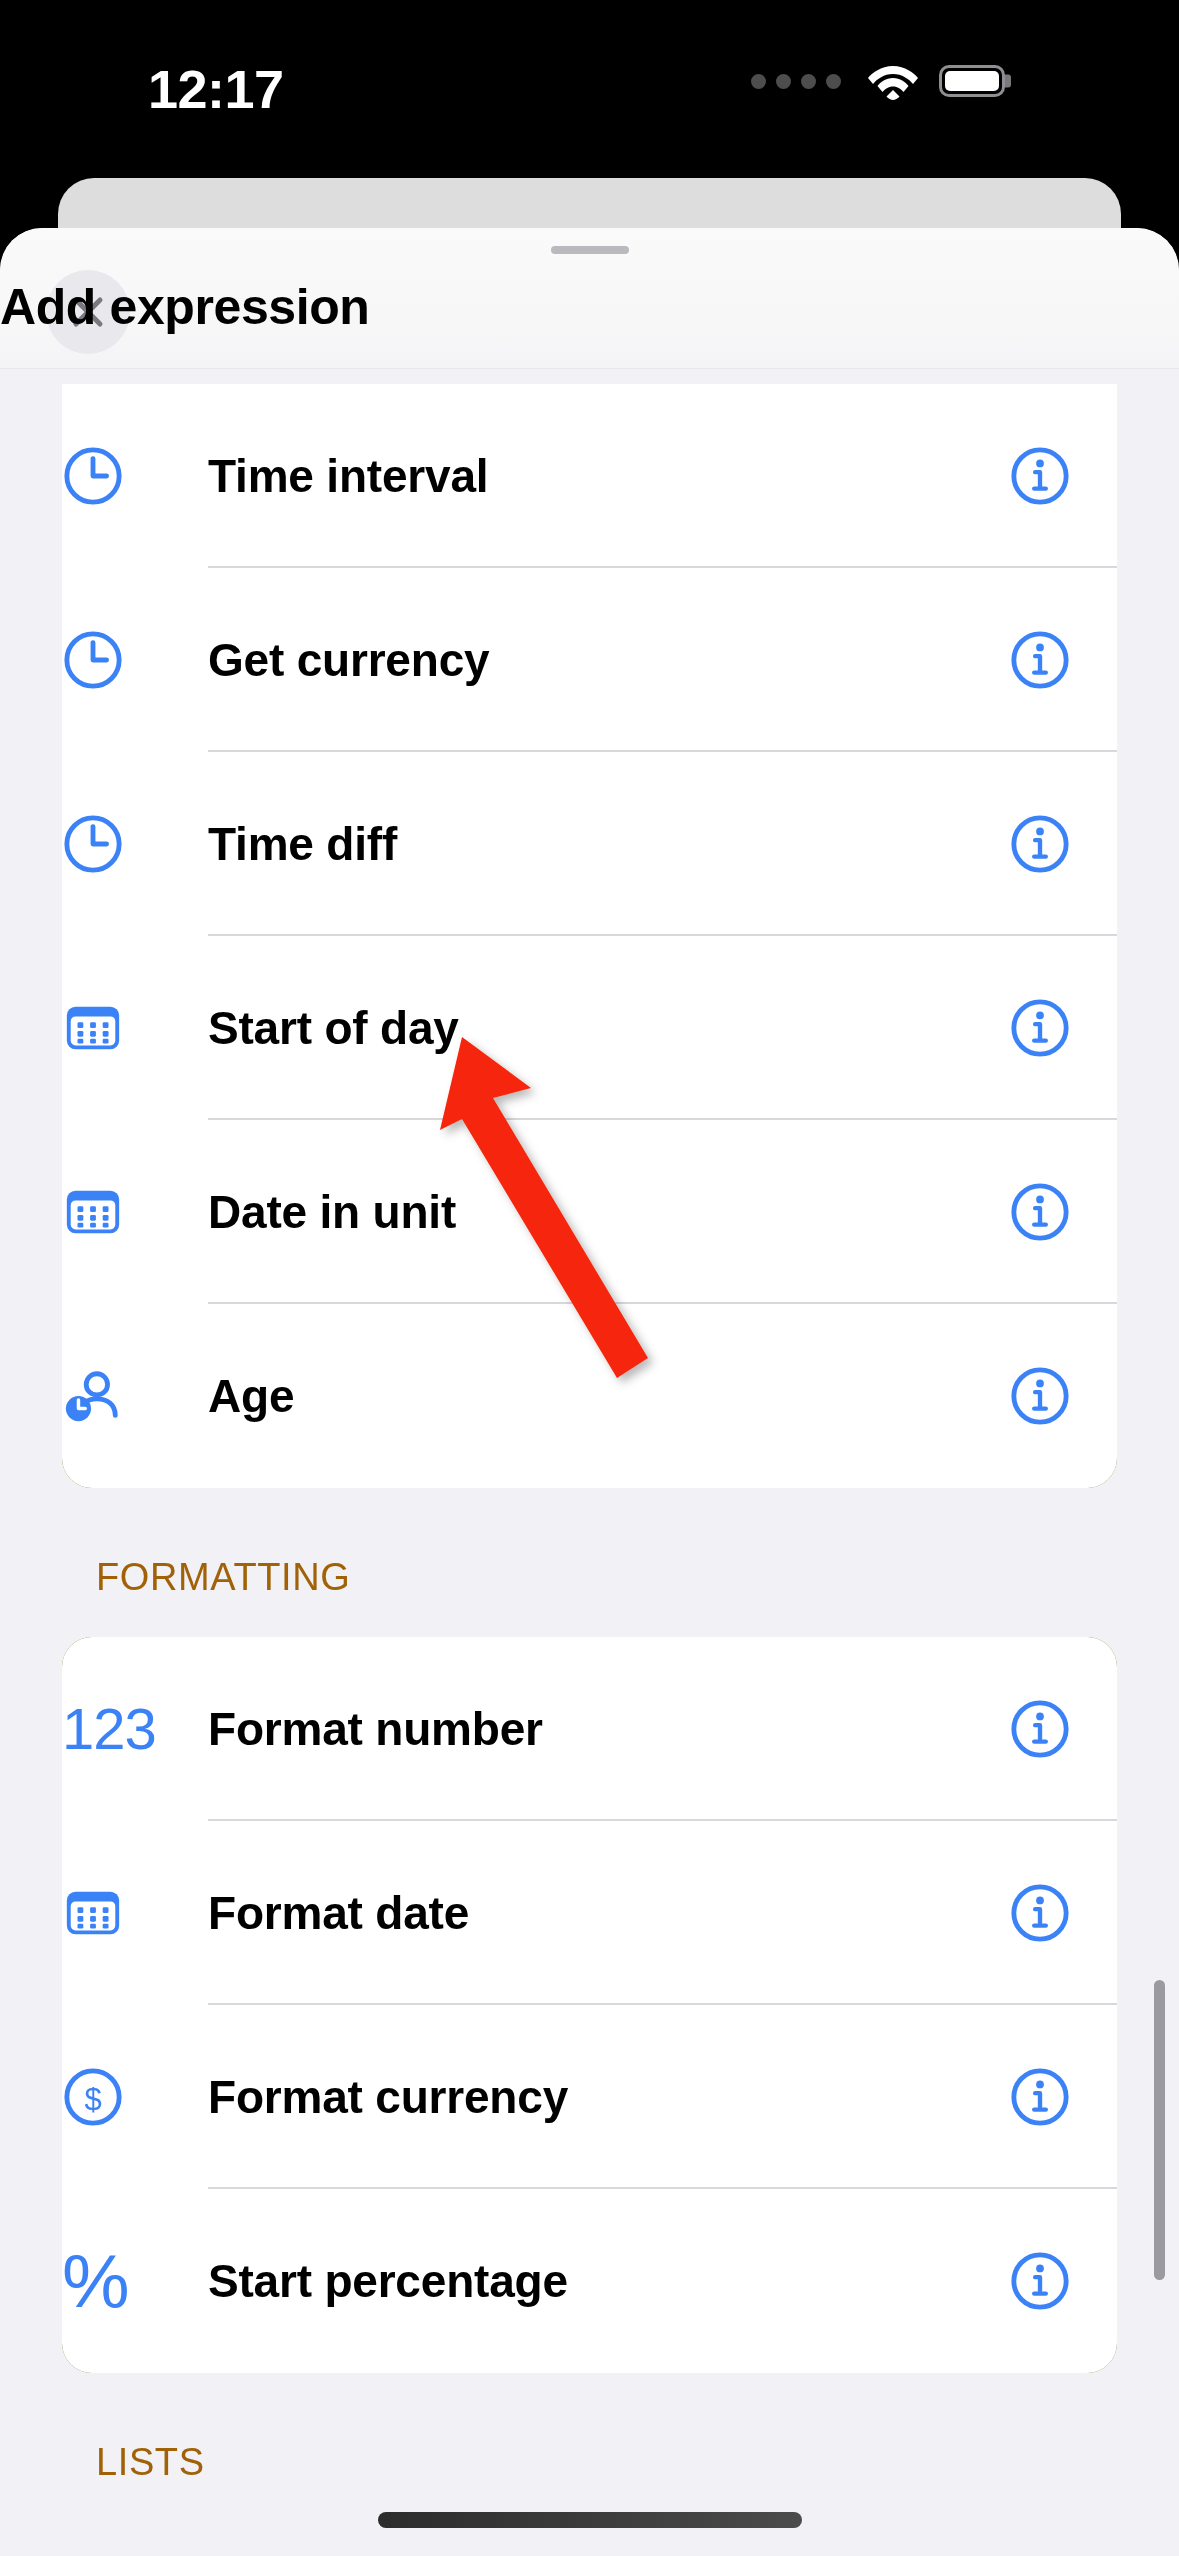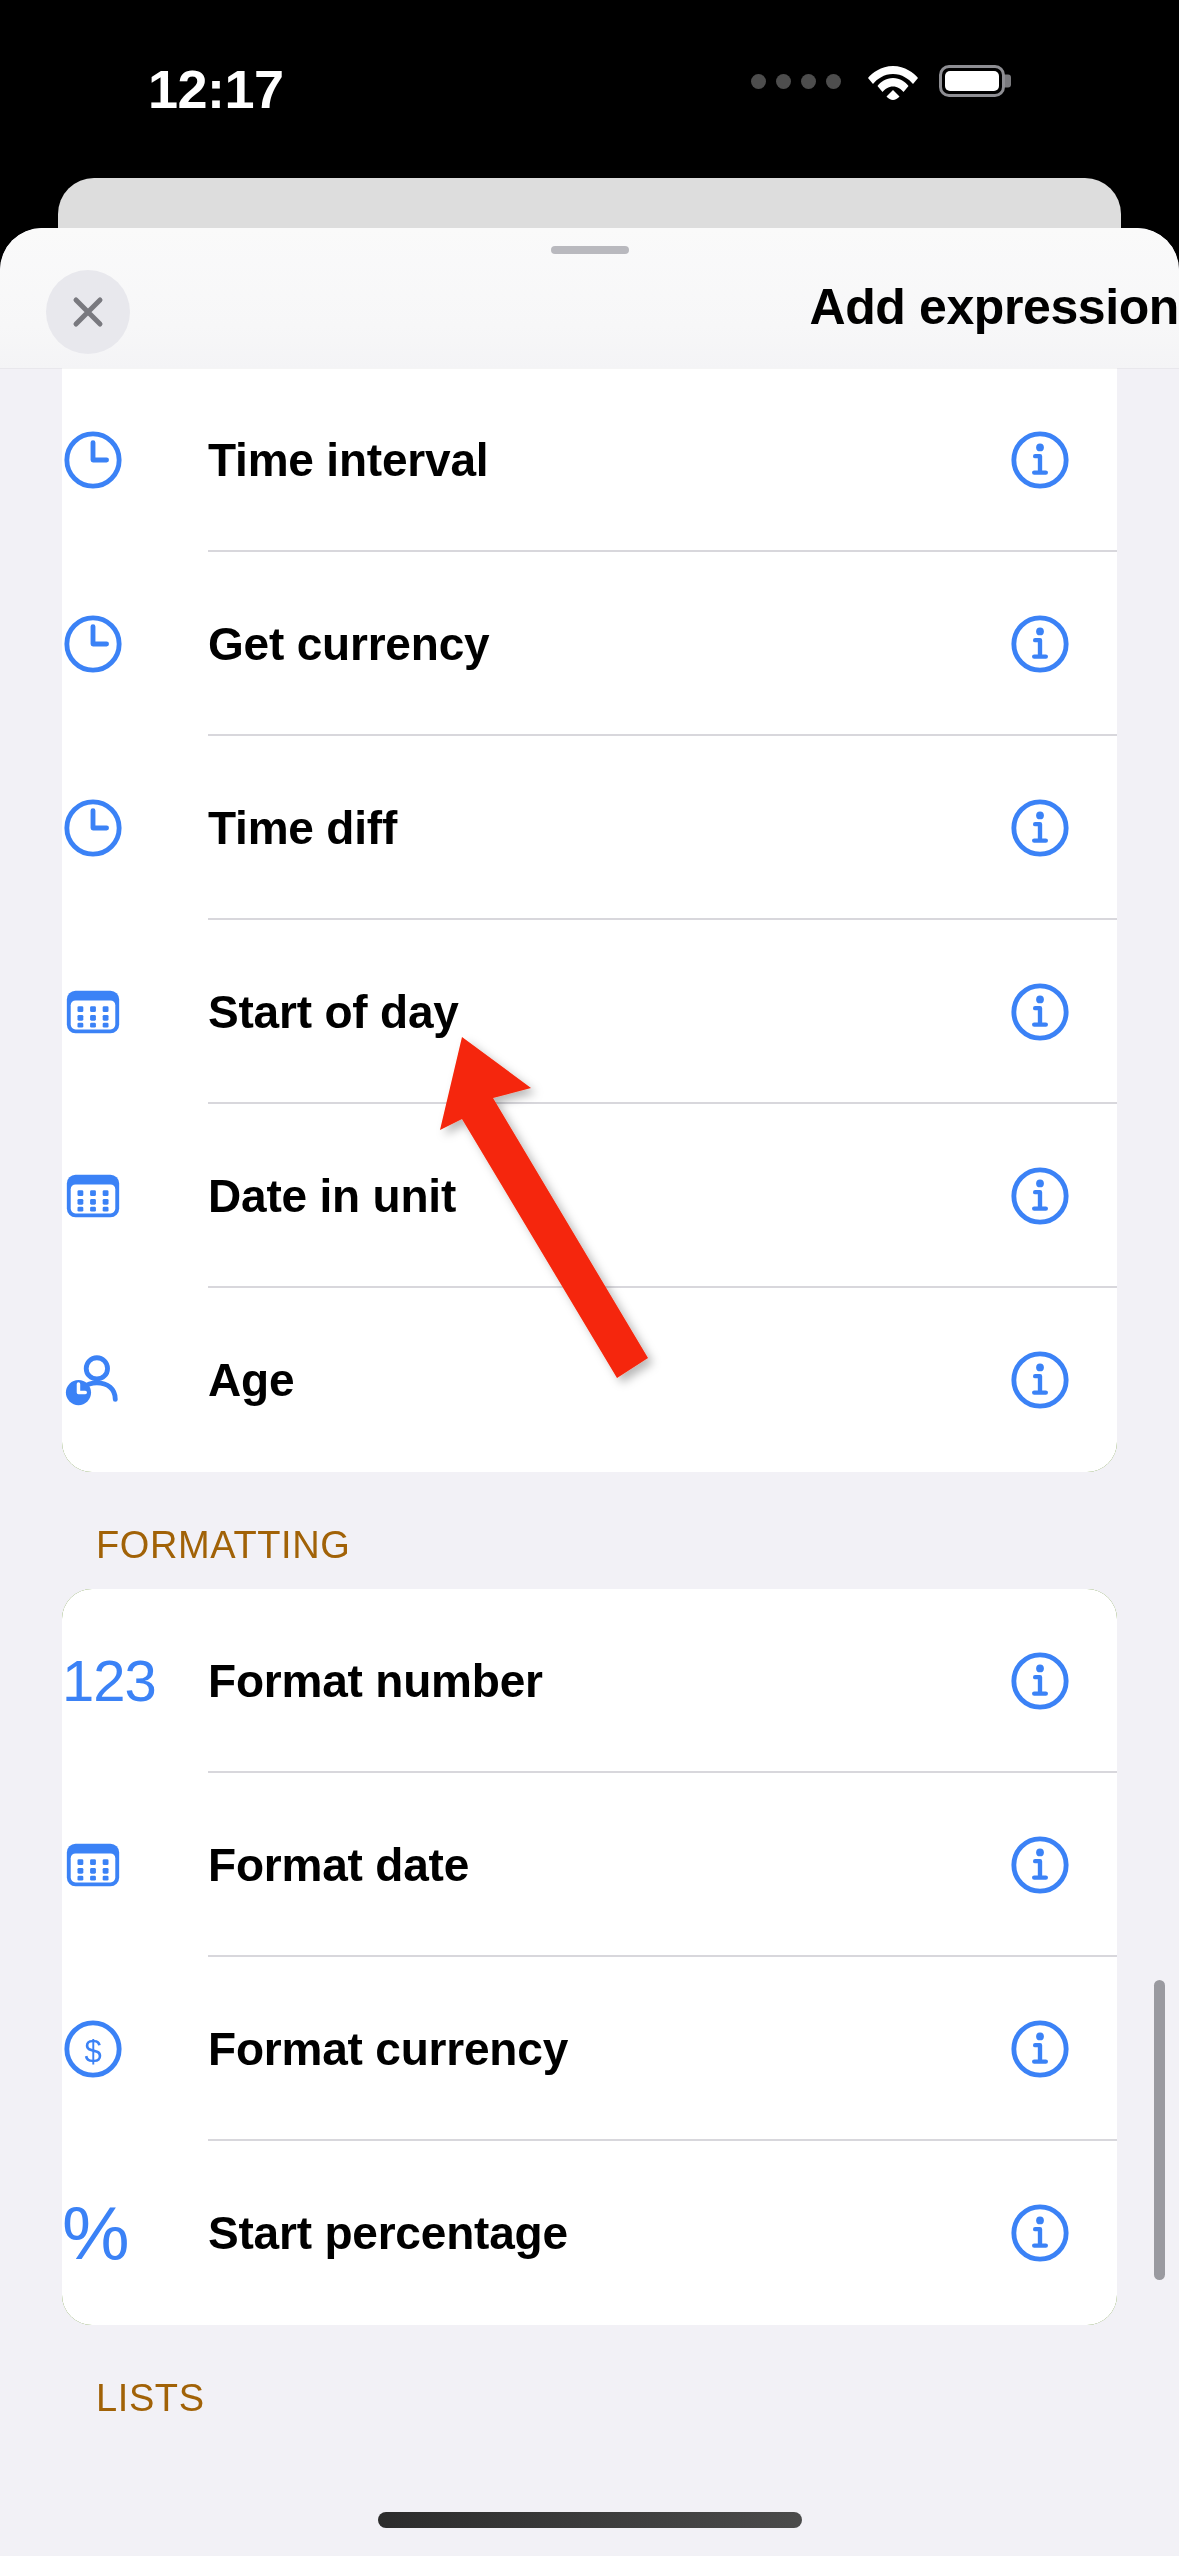--- a/index.html
+++ b/index.html
@@ -50,31 +50,31 @@
   }
   .close-btn {
     position:absolute; left:46px; top:42px;
     width:84px; height:84px; border-radius:50%;
     background:#e8e8ed; border:none; cursor:pointer;
     display:flex; align-items:center; justify-content:center;
   }
   .close-btn svg { width:40px; height:40px; }
   .sheet-title {
     position:absolute; left:0; right:0; top:50px;
-    text-align:right; font-size:50px; font-weight:700; color:#000;
+    text-align:left; font-size:50px; font-weight:700; color:#000;
     letter-spacing:-0.4px;
   }
 
   
   .scroll {
     position:absolute; left:0; right:0; top:140px; bottom:0;
     background:#f2f1f6; overflow:hidden;
   }
   .card {
-    margin:0 62px; background:#4d7c0f; border-radius:30px; overflow:hidden;
+    margin:16px 62px; background:#4d7c0f; border-radius:30px; overflow:hidden;
   }
   .card.clip-top { border-radius:0 0 30px 30px; }
 
   .row {
     display:flex; align-items:center; height:184px; position:relative;
     padding:0 46px 0 0; cursor:pointer; background:#fff;
   }
   .row-ico {
     width:146px; min-width:146px; display:flex; align-items:center; 
   }

